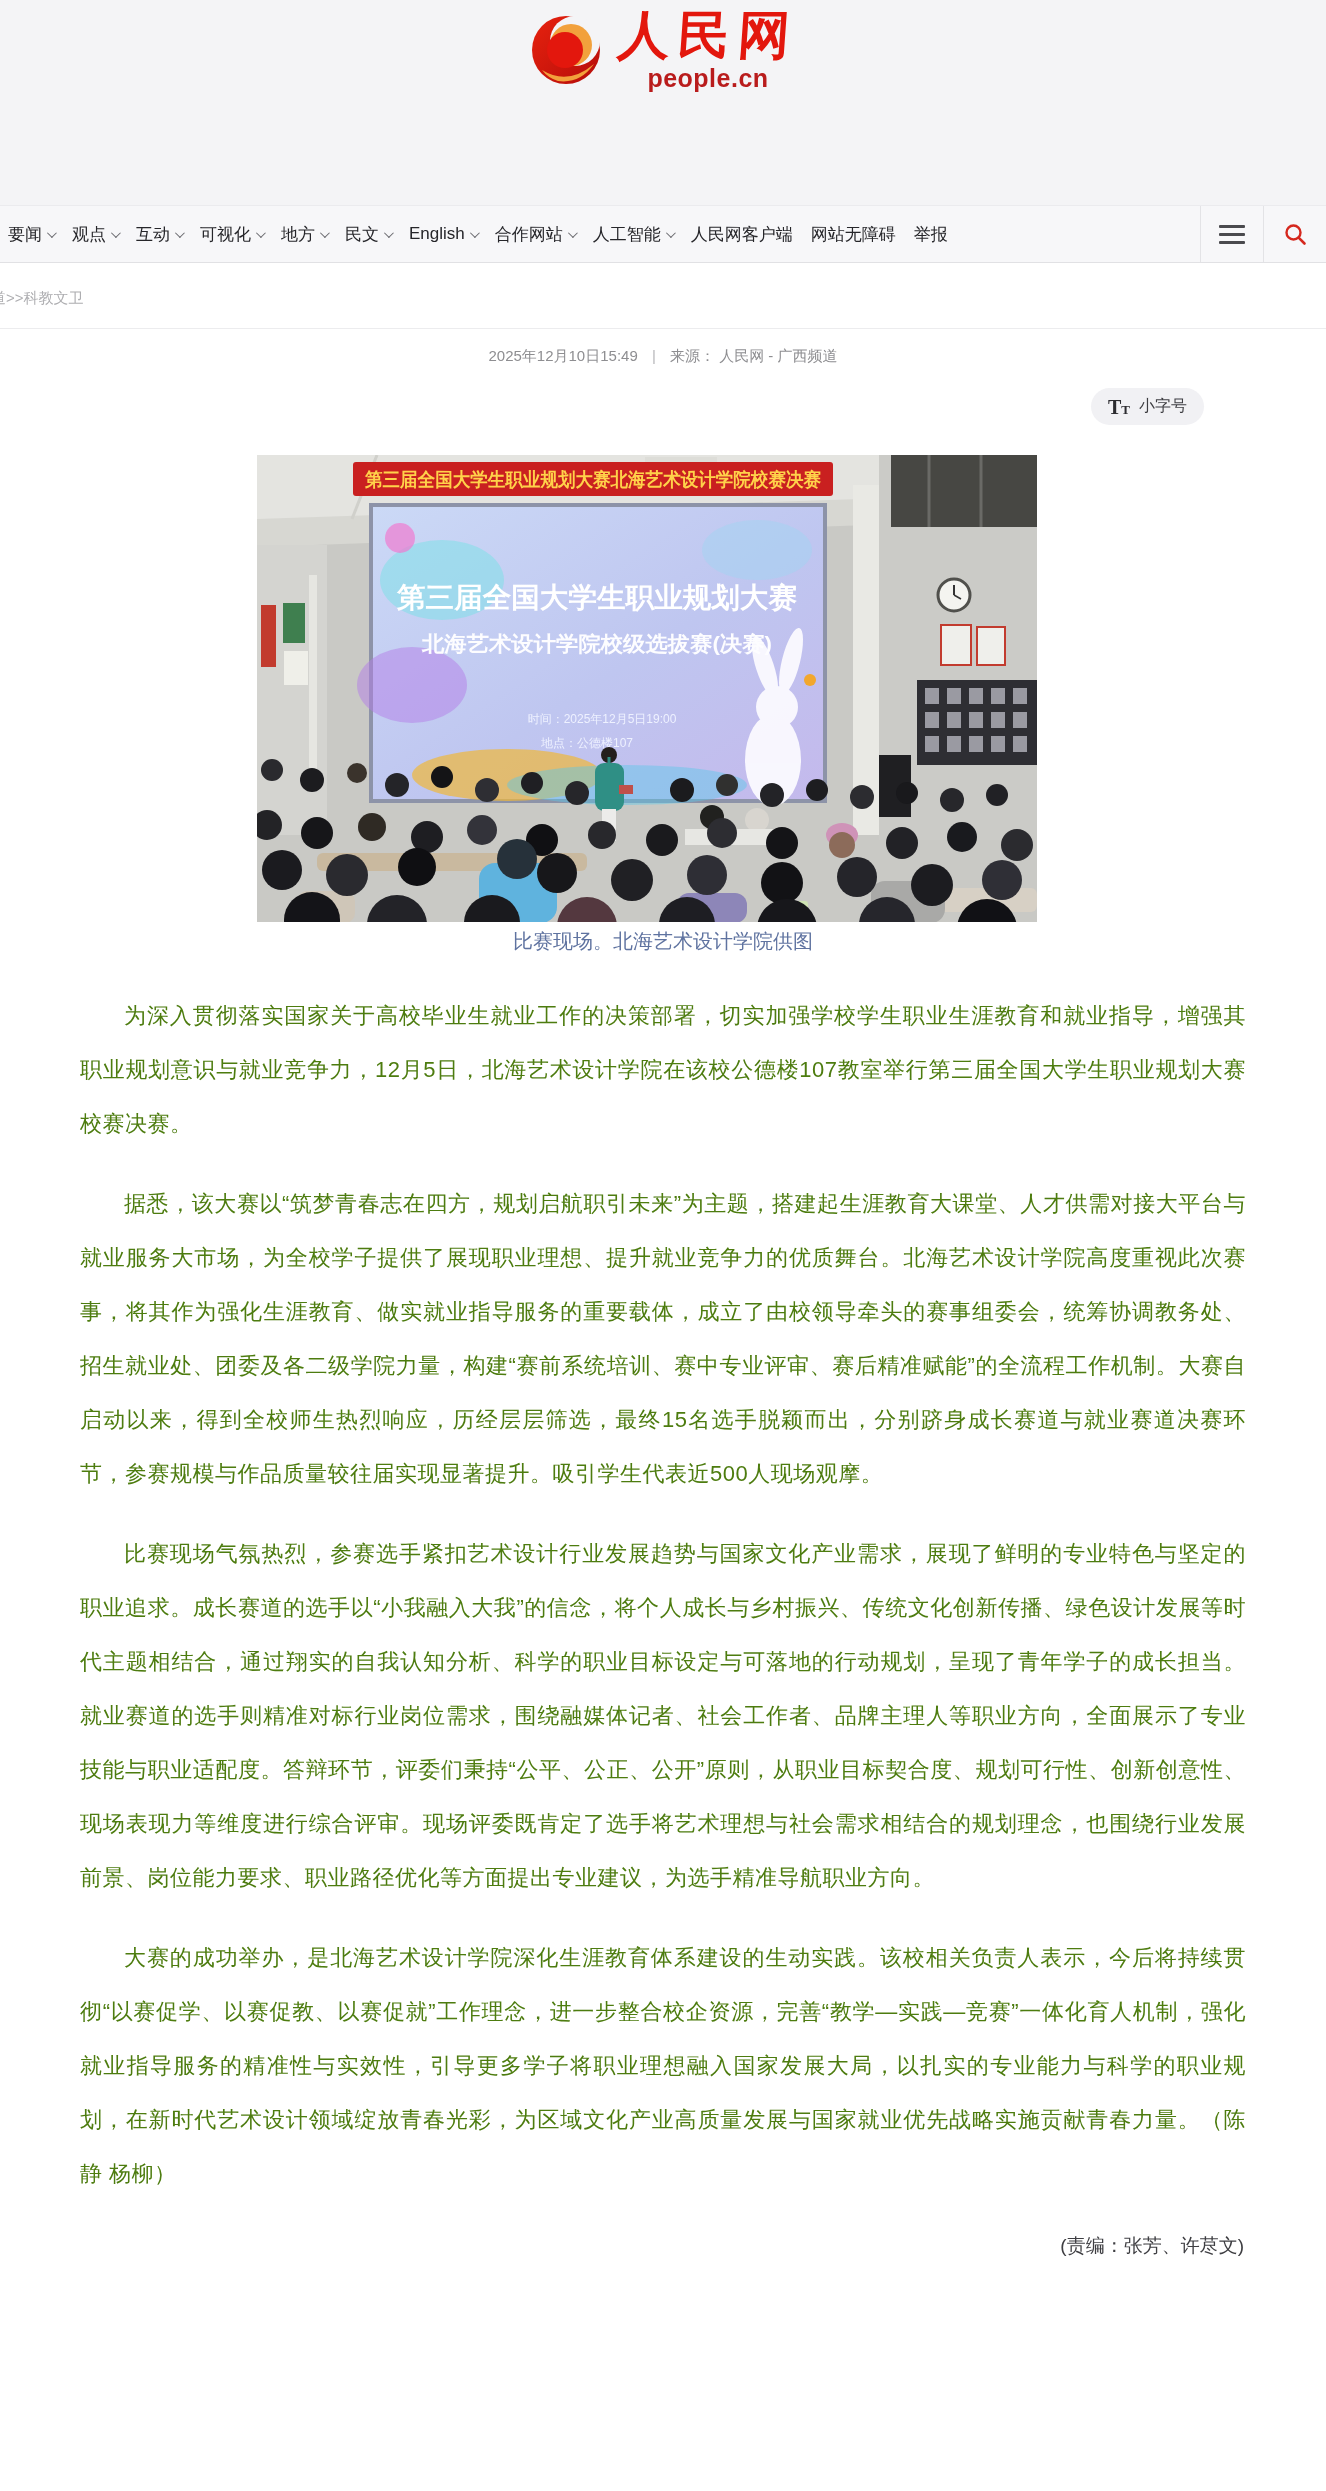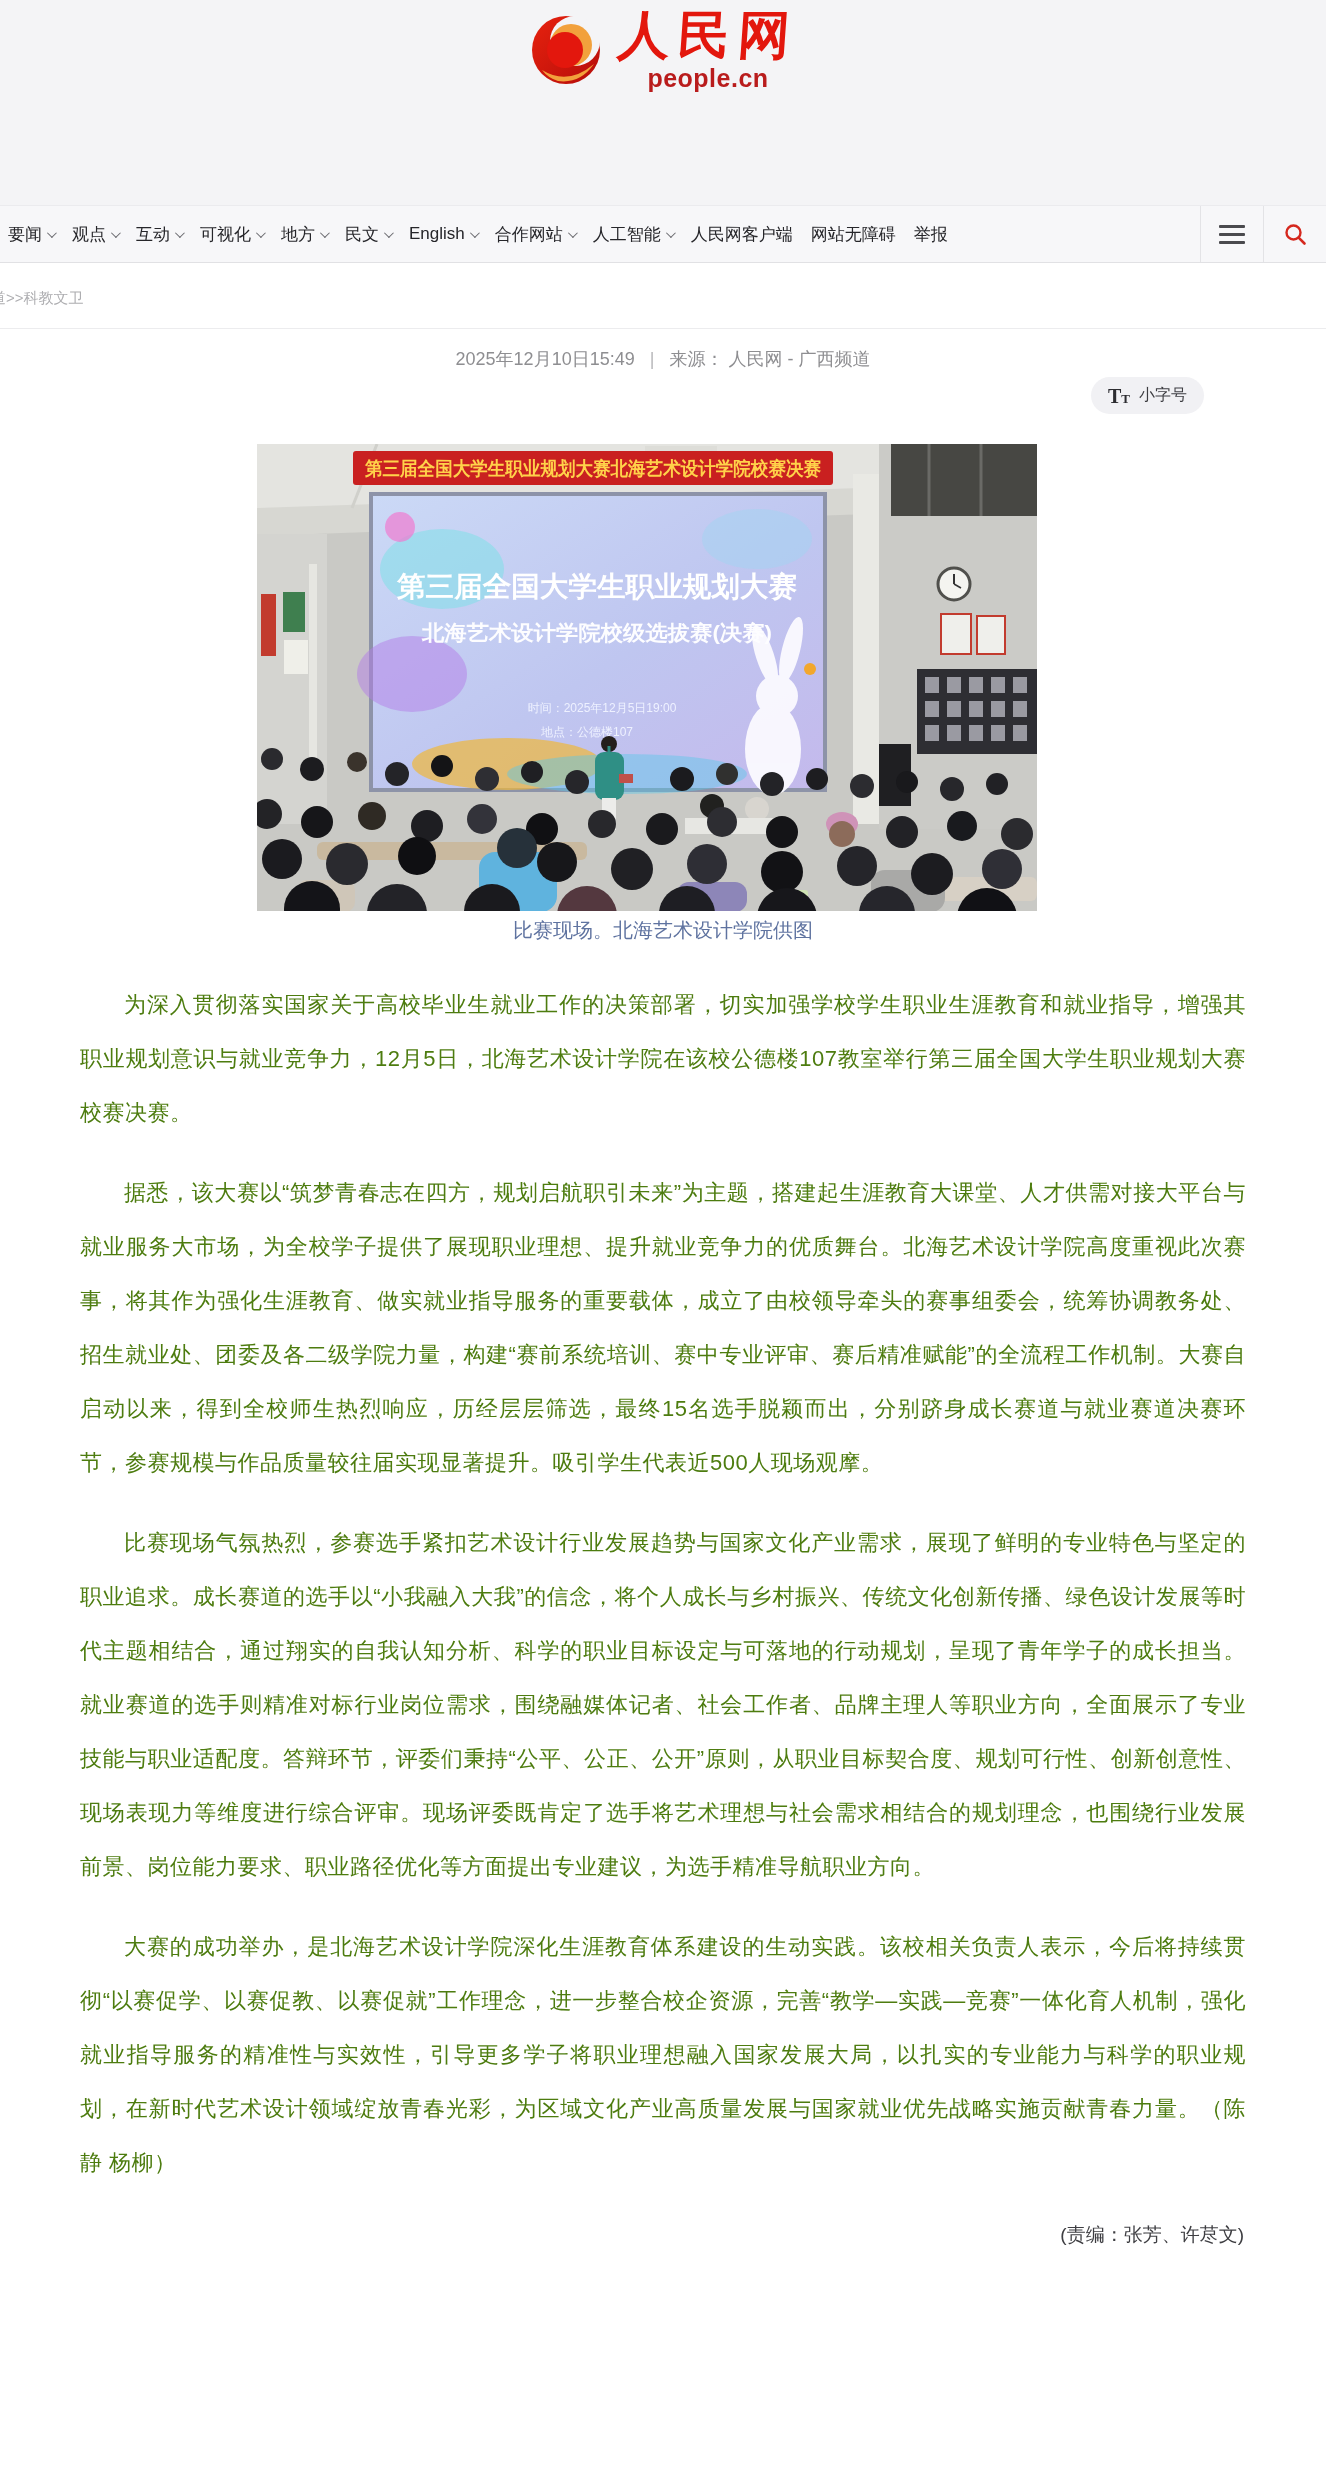--- a/index.html
+++ b/index.html
@@ -23,24 +23,24 @@
   .burger { display:flex; flex-direction:column; gap:5px; }
   .burger span { display:block; width:26px; height:3px; background:#4a4a4e; border-radius:1px; }
 
   
   .crumb-row { background:#ffffff; padding:26px 0 20px 0; overflow:hidden; border-bottom:1px solid #ececee; }
   .crumb { font-size:15px; color:#aeaeb1; margin-left:-9px; white-space:nowrap; cursor:pointer; }
 
   
   .article { width:1166px; margin:0 auto; }
   .title { margin-top:58px; text-align:center; font-size:45px; line-height:72px; font-weight:600; color:#070707; letter-spacing:2px; }
-  .meta { margin-top:18px; text-align:center; font-size:18px; color:#8e8e91; }
+  .meta { margin-top:18px; text-align:center; font-size:15px; color:#8e8e91; }
   .meta .sep { margin:0 10px; color:#b7b7ba; }
   .meta .src { cursor:pointer; }
-  .tools { display:flex; justify-content:flex-end; padding-right:42px; margin-top:6px;text-align:right; }
+  .tools { display:flex; justify-content:flex-end; padding-right:42px; margin-top:22px;text-align:right; }
   .pill { background:#f1f1f4; border-radius:19px; height:37px; display:inline-flex; align-items:center; padding:0 17px; gap:9px; cursor:pointer; }
   .tt { font-family:"Liberation Serif",serif; font-weight:700; color:#2c2c30; line-height:1; }
   .tt .t1 { font-size:20px; }
   .tt .t2 { font-size:13px; }
   .pill-label { font-size:16px; color:#3d3d41; }
 
   .figure { width:812px; margin:30px auto 0; }
   .figure svg { display:block; }
   .caption { text-align:center; font-family:"Liberation Serif",serif; font-size:20px; color:#5f73a0; margin-top:6px; }
 

